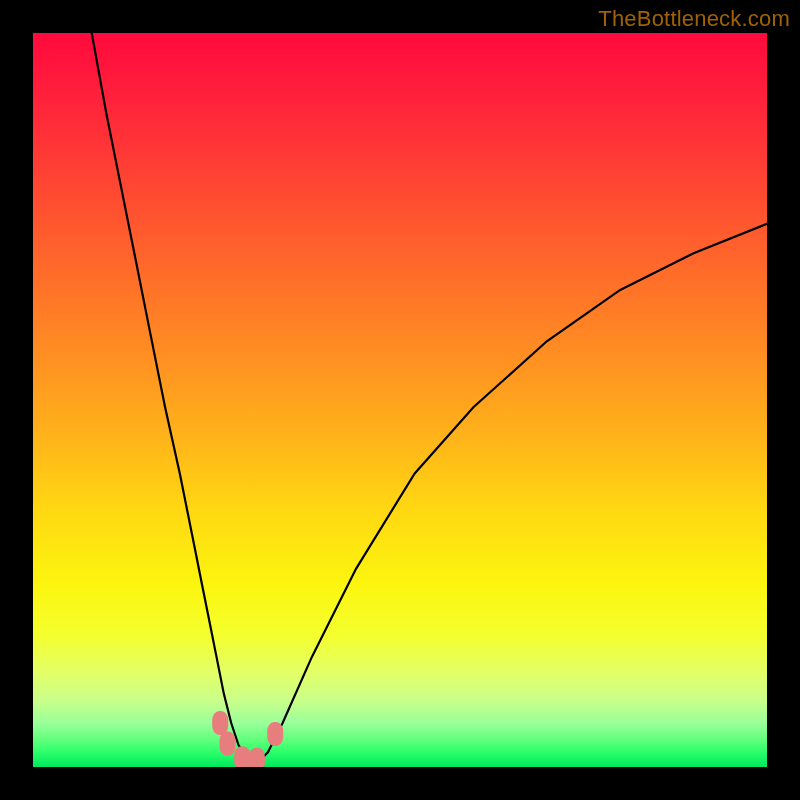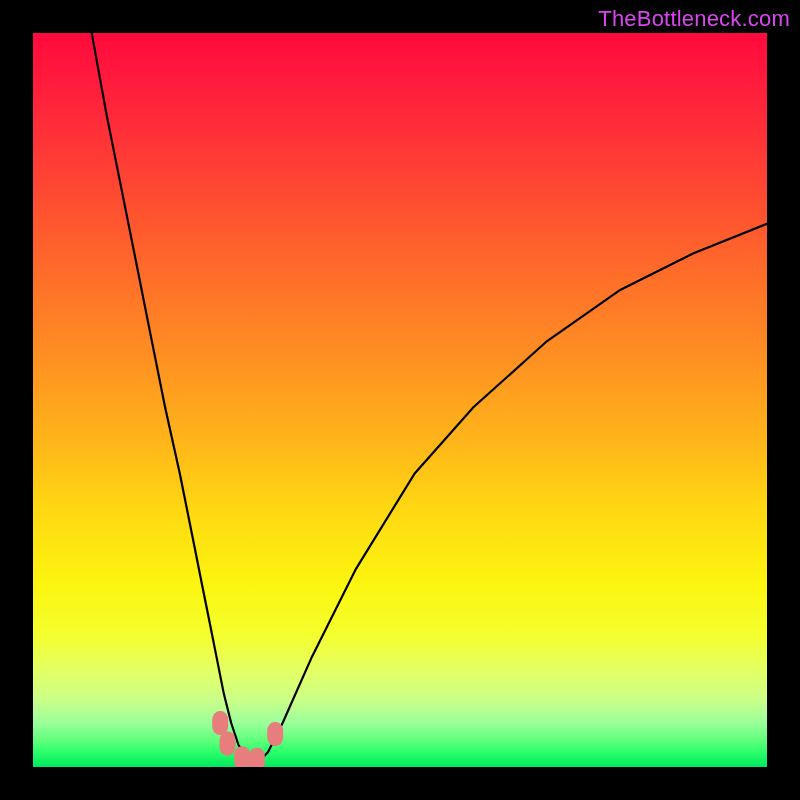--- a/index.html
+++ b/index.html
@@ -49,21 +49,21 @@
     position: absolute;
     left: 0;
     top: 0;
     width: 734px;
     height: 734px;
   }
   .watermark {
     position: absolute;
     top: 6px;
     right: 10px;
-    color: #d946ef;
+    color: #a16207;
     font-size: 22px;
     font-weight: 500;
     letter-spacing: 0.2px;
   }
 </style>
 </head>
 <body>
 
 <div class="frame">
   <div class="plot">

